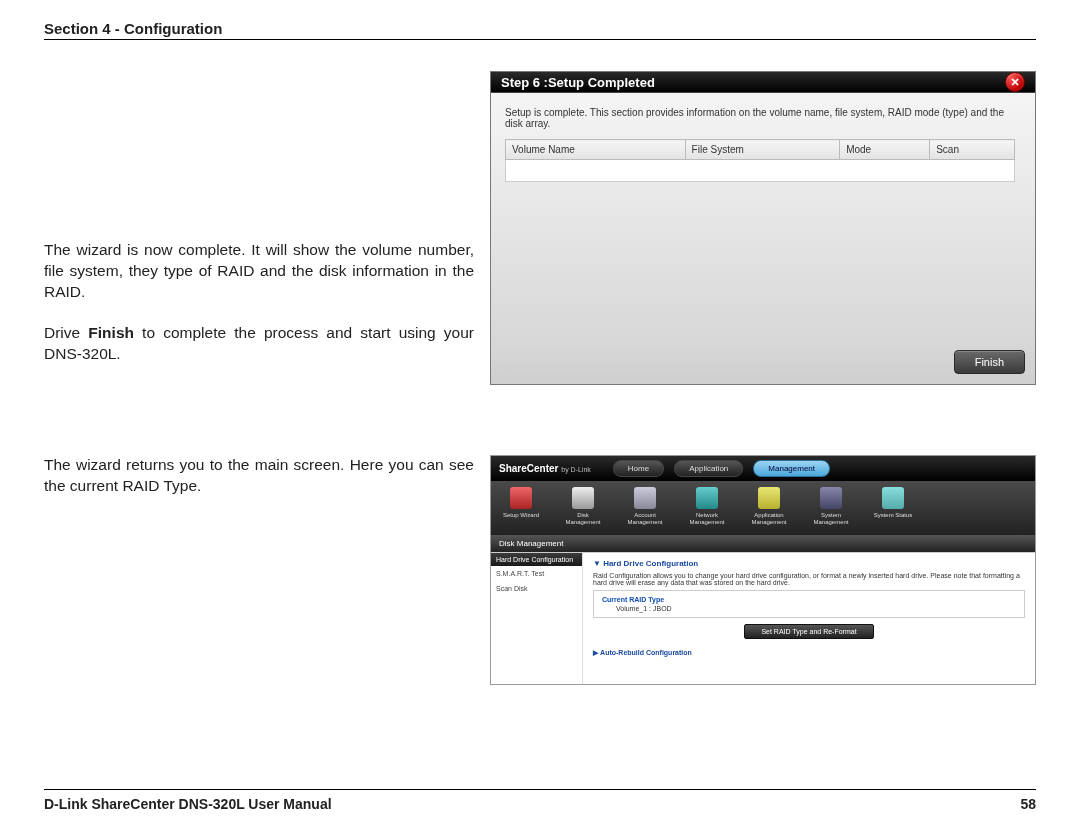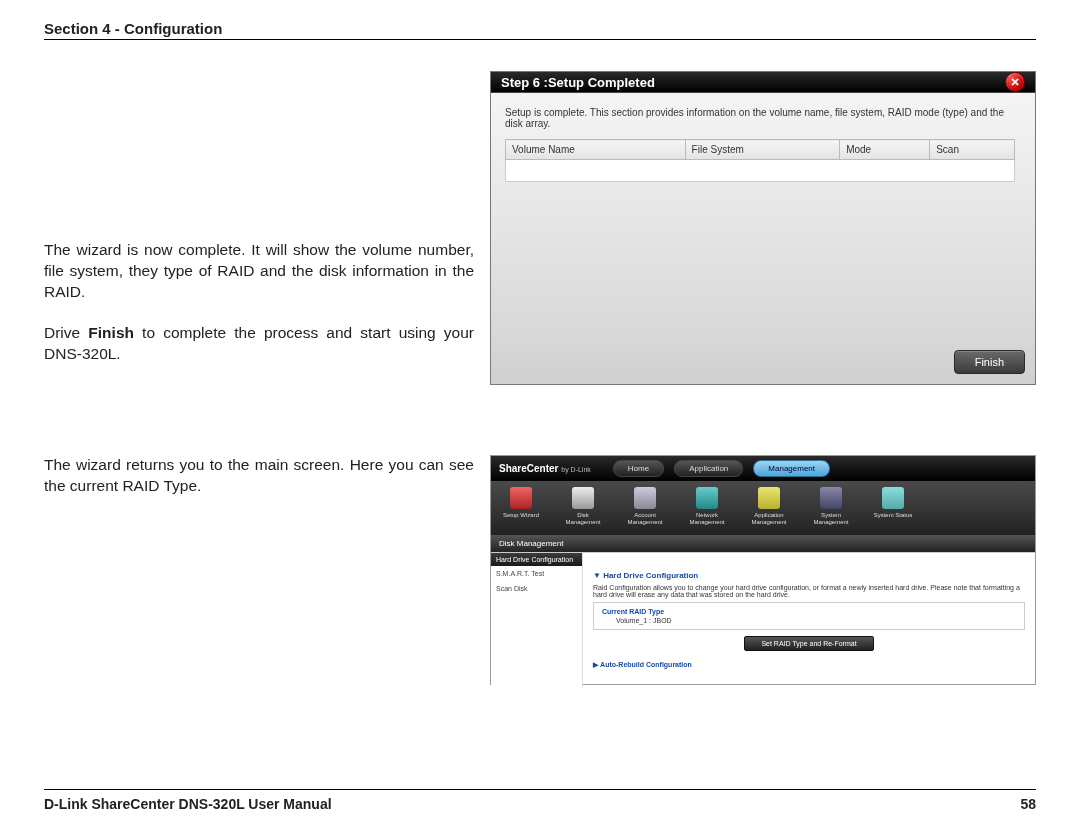--- a/index.html
+++ b/index.html
@@ -173,21 +173,21 @@
     border-right:1px solid #ddd;
     font-size:7px;
     background:#fff;
   }
   .sc-side .hdr {
     background:linear-gradient(#3b3b3b,#1a1a1a);
     color:#fff;
     padding:3px 5px;
   }
   .sc-side .row { padding:4px 5px; color:#444;}
-  .sc-main { flex:1; padding:18px 10px; font-size:7px; color:#333; }
+  .sc-main { flex:1; padding:6px 10px; font-size:7px; color:#333; }
   .sc-main .title { color:#1a4aa0; font-weight:bold; font-size:8px; }
   .sc-main .title .tri { color:#1a4aa0; }
   .sc-main .box {
     border:1px solid #ccc; padding:5px 8px; margin-top:4px;
   }
   .sc-main .raidlabel { color:#0b4bb3; font-weight:bold; }
   .sc-main .setbtn {
     background:linear-gradient(#555,#222); color:#fff;
     border:1px solid #111; padding:3px 16px; font-size:7px;
     display:inline-block; margin-top:6px; border-radius:2px;

